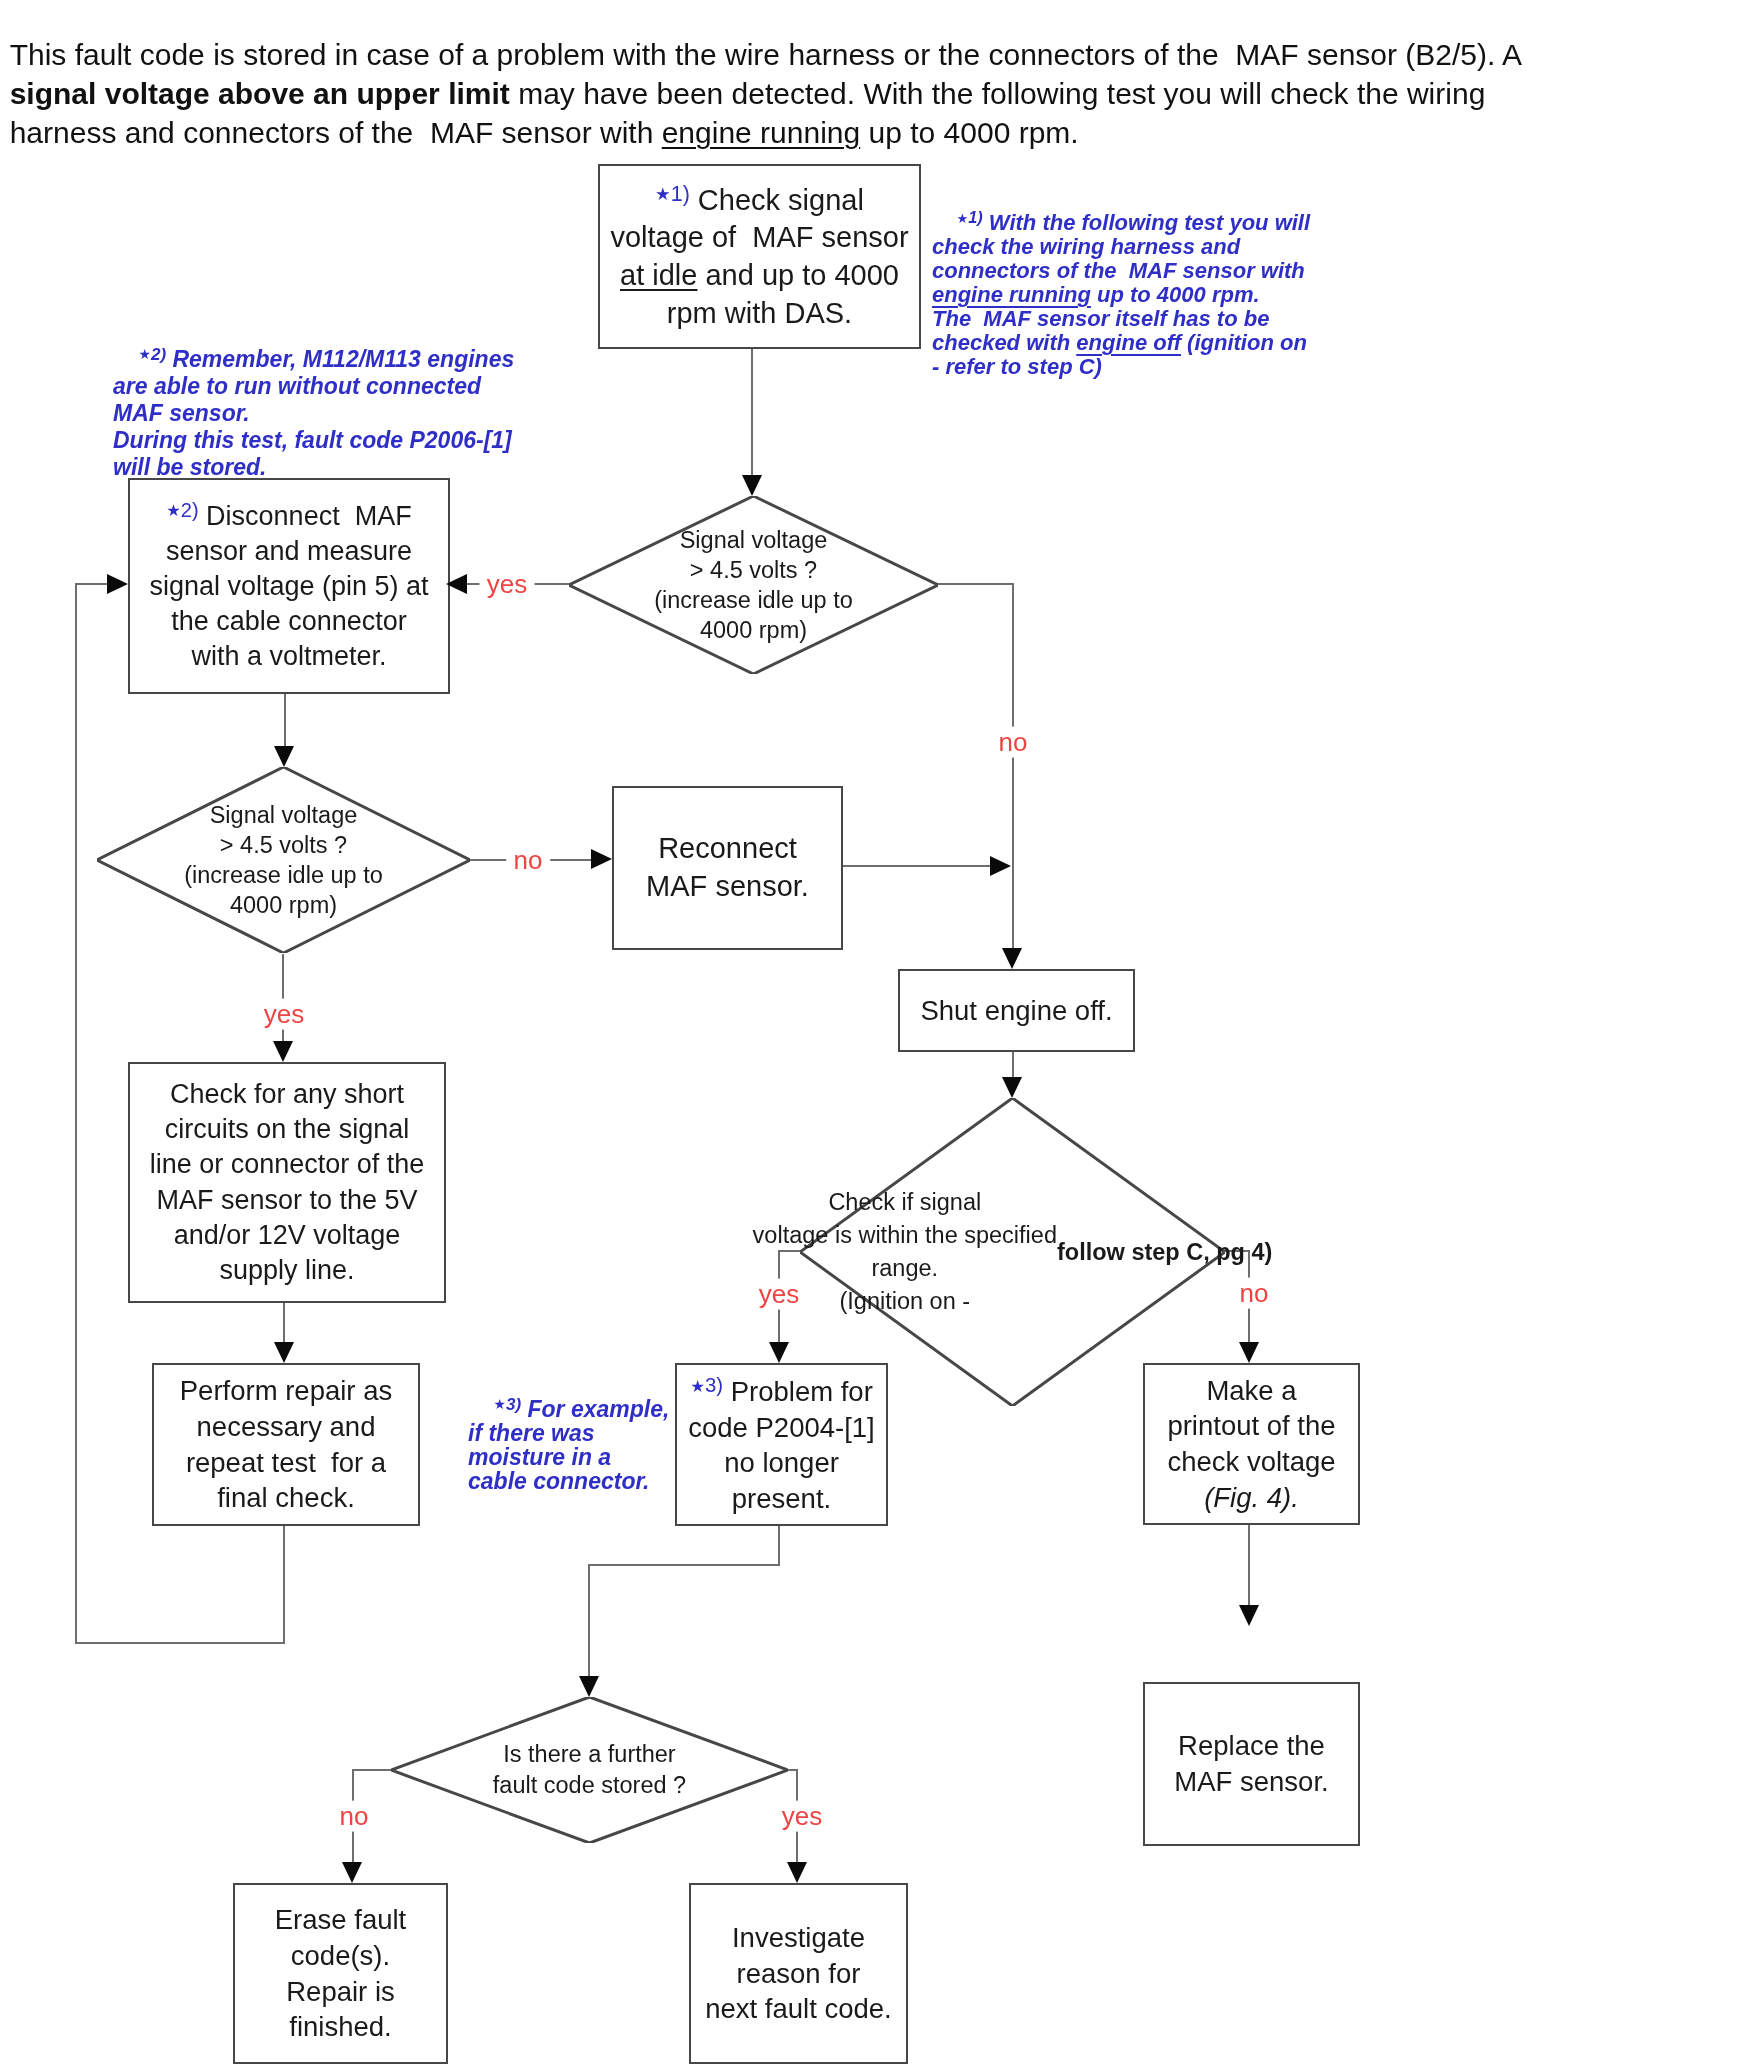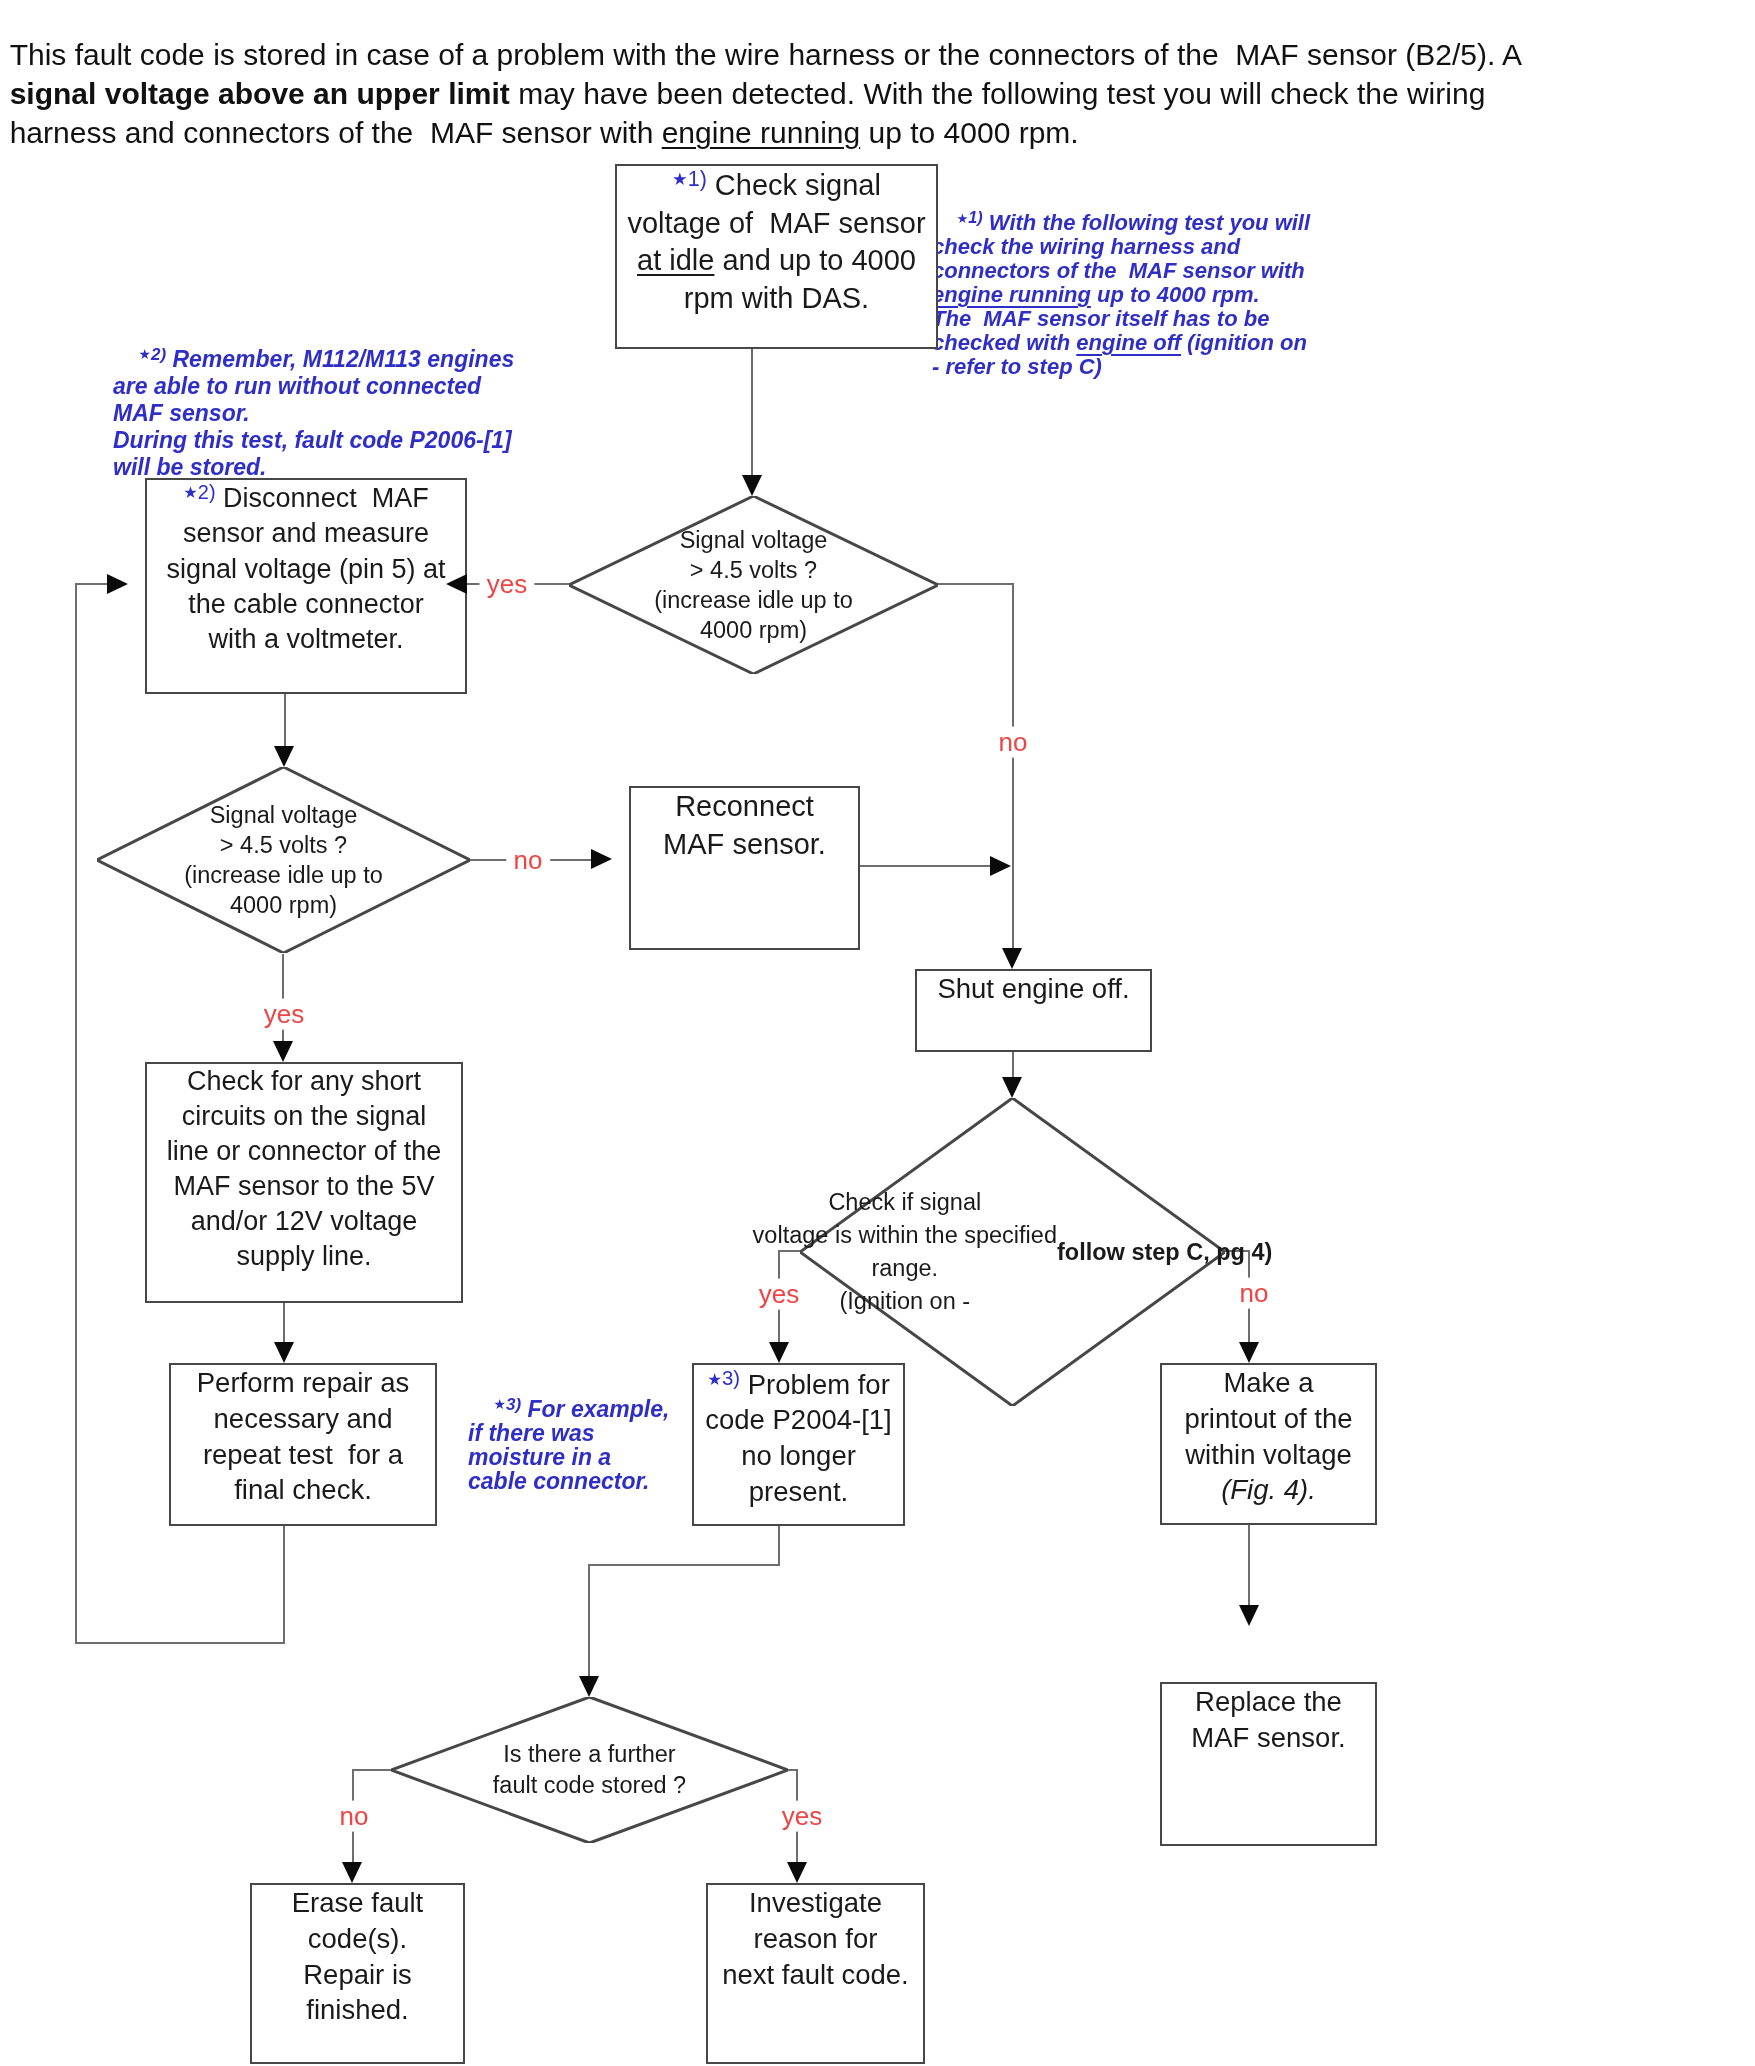--- a/index.html
+++ b/index.html
@@ -13,21 +13,21 @@
   
   .ln{position:absolute;background:#6e6e6e;z-index:1;}
   
   .ar{position:absolute;width:0;height:0;z-index:3;}
   .ar-d{border-left:10.5px solid transparent;border-right:10.5px solid transparent;border-top:21px solid #0a0a0a;}
   .ar-l{border-top:10.5px solid transparent;border-bottom:10.5px solid transparent;border-right:21px solid #0a0a0a;}
   .ar-r{border-top:10.5px solid transparent;border-bottom:10.5px solid transparent;border-left:21px solid #0a0a0a;}
 
   
   .node{position:absolute;background:#fff;border:2.4px solid #474747;z-index:2;
-        display:flex;align-items:flex-start;justify-content:center;text-align:center;margin-left:17px;}
+        display:flex;align-items:center;justify-content:center;text-align:center;}
   .nt{white-space:pre;line-height:1.3;}
 
   
   .diamond{position:absolute;z-index:2;}
   .diamond svg{position:absolute;left:0;top:0;width:100%;height:100%;}
   .dt{position:absolute;inset:0;display:flex;align-items:center;justify-content:center;
       text-align:center;white-space:pre;}
 
   
   .note{position:absolute;color:#2f2fc7;font-style:italic;font-weight:bold;z-index:2;white-space:pre;}
@@ -163,21 +163,21 @@
   <div class="node" style="left:675px;top:1363px;width:209px;height:159px;font-size:27.5px">
     <div class="nt"><span class="marker"><span class="mstar">★</span><span class="mnum">3)</span></span><span> Problem for
 code P2004-[1]
 no longer
 present.</span></div>
   </div>
 
   <div class="node" style="left:1143px;top:1363px;width:213px;height:158px;font-size:27.5px">
     <div class="nt"><span>Make a
 printout of the
-within voltage
+check voltage
 </span><i>(Fig. 4).</i></div>
   </div>
 
   <div class="node" style="left:1143px;top:1682px;width:213px;height:160px;font-size:27.5px">
     <div class="nt">Replace the
 MAF sensor.</div>
   </div>
 
   <div class="node" style="left:689px;top:1883px;width:215px;height:177px;font-size:27.5px">
     <div class="nt">Investigate

